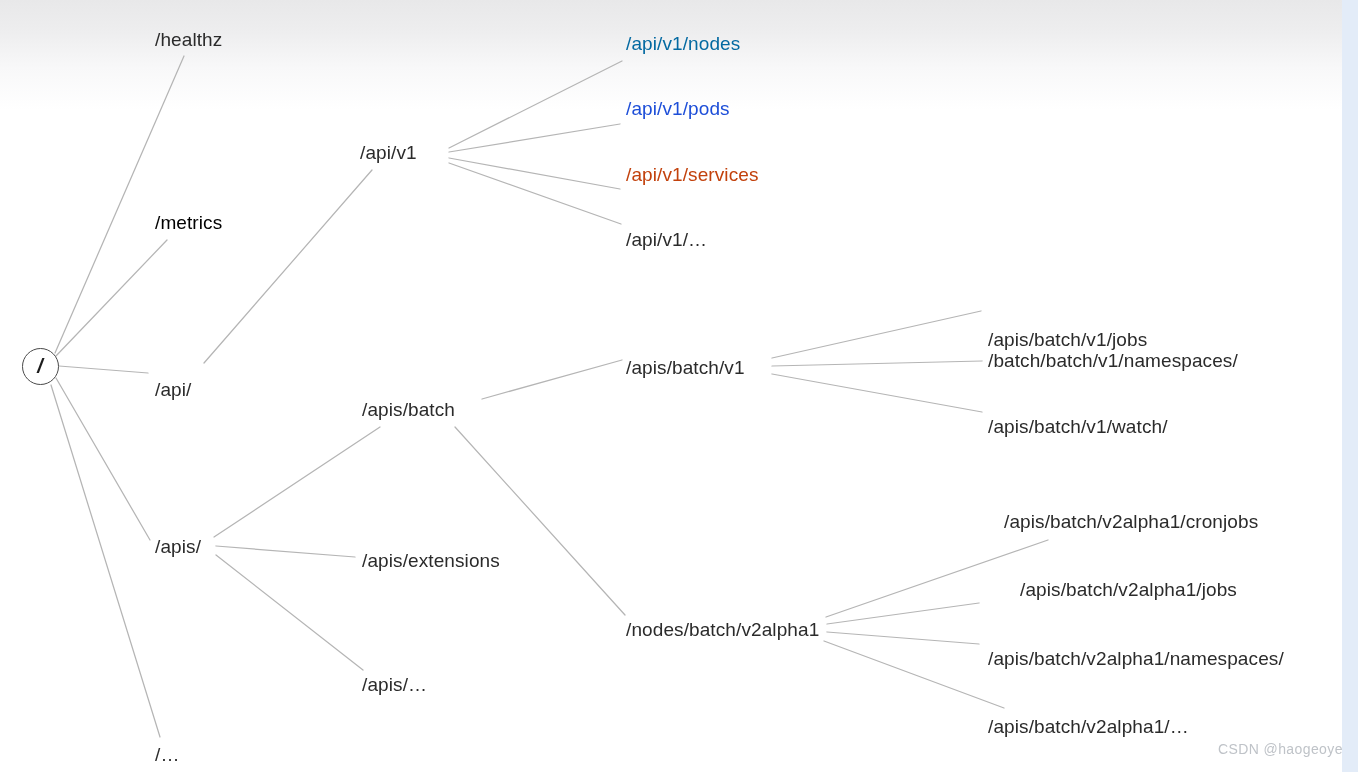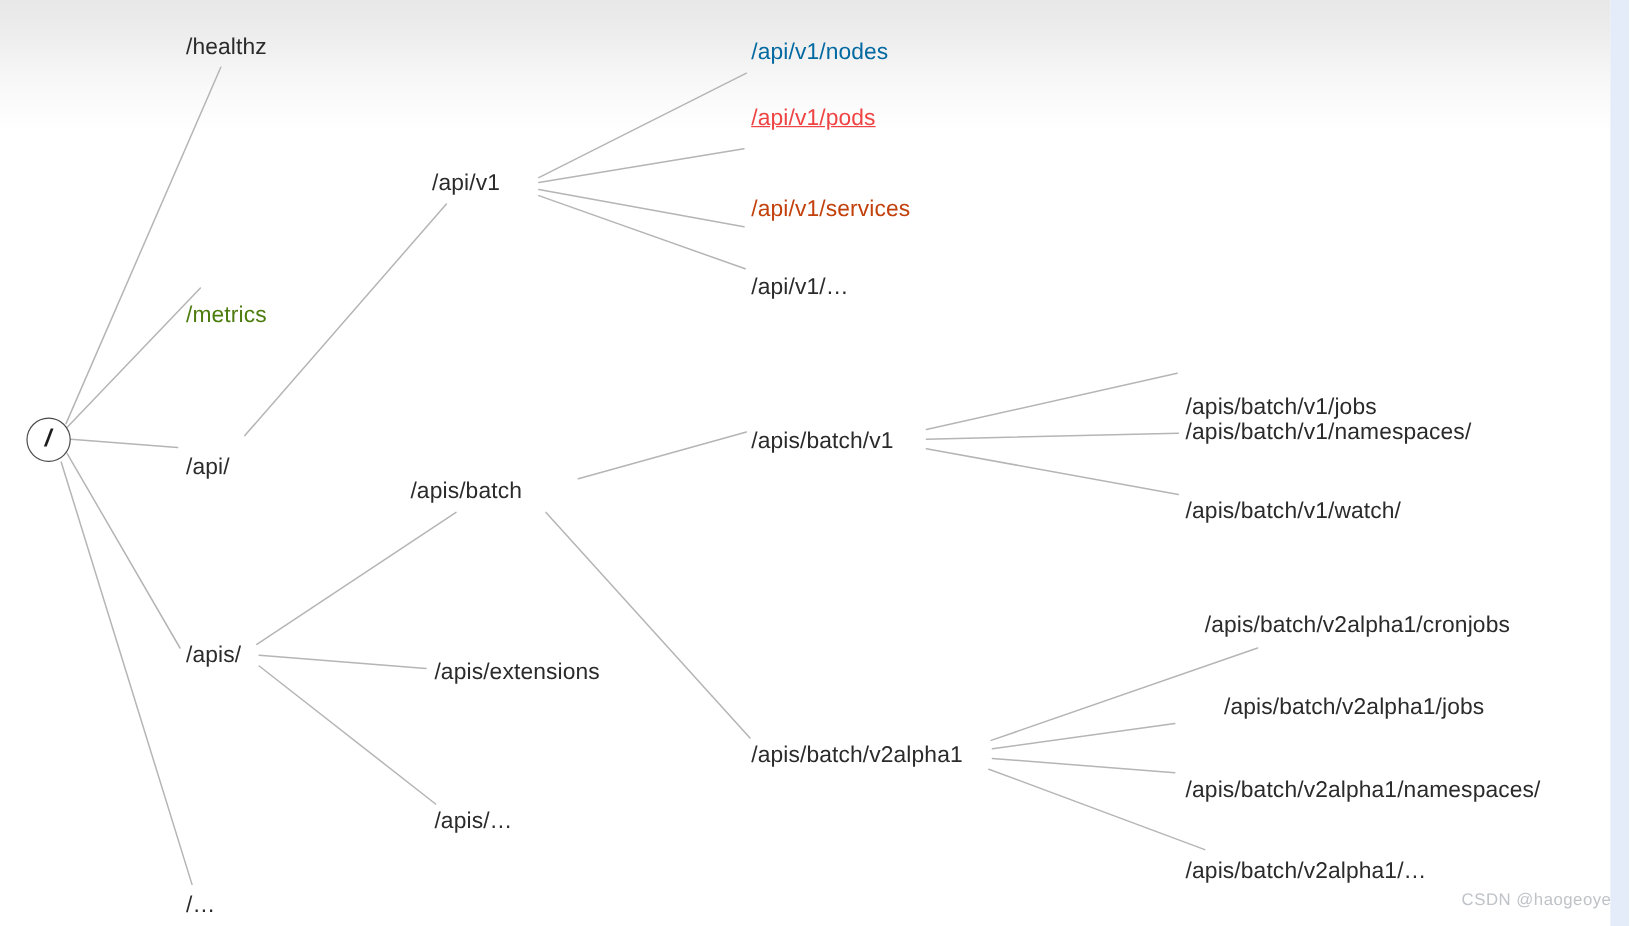--- a/index.html
+++ b/index.html
@@ -114,37 +114,37 @@
       <line x1="827" y1="632" x2="979" y2="644" stroke="#b5b5b5" stroke-width="1.25" stroke-linecap="round"></line>
       <line x1="824" y1="641" x2="1004" y2="708" stroke="#b5b5b5" stroke-width="1.25" stroke-linecap="round"></line>
     </svg>
 
   <div class="root-node" style="left: 21.5px; top: 347.5px; width: 37px; height: 37px;">
     <span class="root-glyph">/</span>
   </div>
 
   <div id="labels">
       <div class="node-label" style="left: 155px; top: 30px; color: rgb(43, 43, 43);">/healthz</div>
-      <div class="node-label" style="left: 155px; top: 213px; color: #4d7c0f; margin-top: 40px;">/metrics</div>
+      <div class="node-label" style="left: 155px; top: 213px; color: #000000;">/metrics</div>
       <div class="node-label" style="left: 155px; top: 380px; color: rgb(43, 43, 43);">/api/</div>
       <div class="node-label" style="left: 155px; top: 537px; color: rgb(43, 43, 43);">/apis/</div>
       <div class="node-label" style="left: 155px; top: 745px; color: rgb(43, 43, 43);">/…</div>
       <div class="node-label" style="left: 360px; top: 143px; color: rgb(43, 43, 43);">/api/v1</div>
       <div class="node-label" style="left: 626px; top: 34px; color: #0369a1;">/api/v1/nodes</div>
-      <div class="node-label" style="left: 626px; top: 89px; color: #ef4444; text-decoration: underline;">/api/v1/pods</div>
+      <div class="node-label" style="left: 626px; top: 99px; color: #1d4ed8;">/api/v1/pods</div>
       <div class="node-label" style="left: 626px; top: 165px; color: #c2410c;">/api/v1/services</div>
       <div class="node-label" style="left: 626px; top: 230px; color: rgb(43, 43, 43);">/api/v1/…</div>
-      <div class="node-label" style="left: 342px; top: 400px; color: rgb(43, 43, 43);">/apis/batch</div>
+      <div class="node-label" style="left: 362px; top: 400px; color: rgb(43, 43, 43);">/apis/batch</div>
       <div class="node-label" style="left: 362px; top: 551px; color: rgb(43, 43, 43);">/apis/extensions</div>
       <div class="node-label" style="left: 362px; top: 675px; color: rgb(43, 43, 43);">/apis/…</div>
       <div class="node-label" style="left: 626px; top: 358px; color: rgb(43, 43, 43);">/apis/batch/v1</div>
       <div class="node-label" style="left: 988px; top: 286px; color: rgb(43, 43, 43); margin-top: 44px;">/apis/batch/v1/jobs</div>
-      <div class="node-label" style="left: 988px; top: 351px; color: rgb(43, 43, 43);">/apis/batch/v1/namespaces/</div>
+      <div class="node-label" style="left: 988px; top: 351px; color: rgb(43, 43, 43);">/batch/batch/v1/namespaces/</div>
       <div class="node-label" style="left: 988px; top: 417px; color: rgb(43, 43, 43);">/apis/batch/v1/watch/</div>
-      <div class="node-label" style="left: 626px; top: 620px; color: rgb(43, 43, 43);">/apis/batch/v2alpha1</div>
+      <div class="node-label" style="left: 626px; top: 620px; color: rgb(43, 43, 43);">/nodes/batch/v2alpha1</div>
       <div class="node-label" style="left: 988px; top: 512px; color: rgb(43, 43, 43); margin-left: 16px;">/apis/batch/v2alpha1/cronjobs</div>
       <div class="node-label" style="left: 988px; top: 580px; color: rgb(43, 43, 43); margin-left: 32px;">/apis/batch/v2alpha1/jobs</div>
       <div class="node-label" style="left: 988px; top: 649px; color: rgb(43, 43, 43);">/apis/batch/v2alpha1/namespaces/</div>
       <div class="node-label" style="left: 988px; top: 717px; color: rgb(43, 43, 43);">/apis/batch/v2alpha1/…</div>
     </div>
 
   <div id="watermark" style="left: 1218px; top: 741px;">CSDN @haogeoyes</div>
 
   <div id="right-strip"></div>
 </div>

